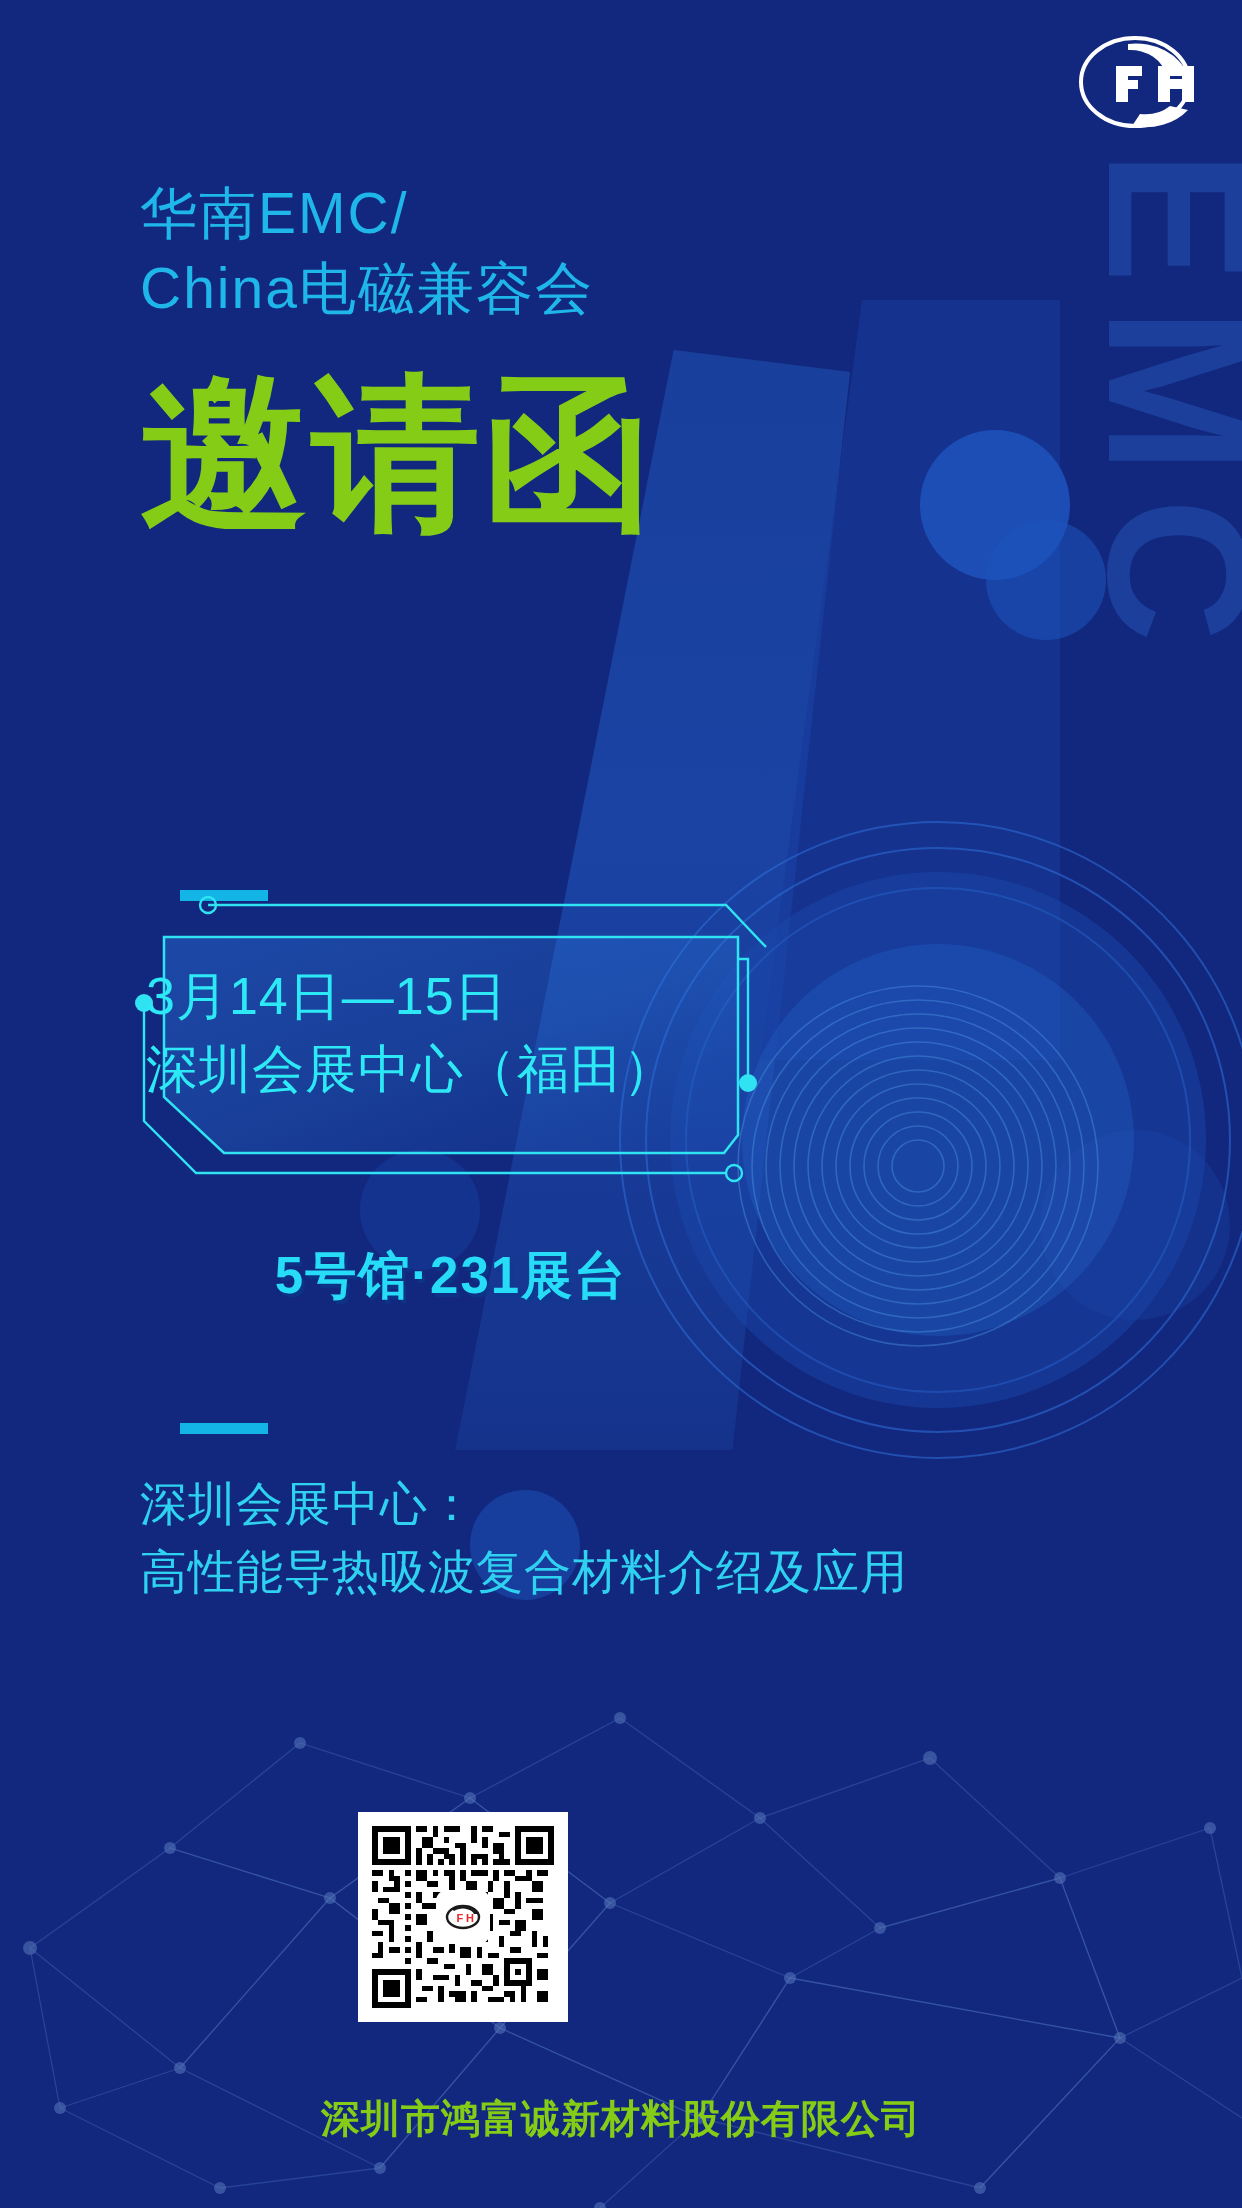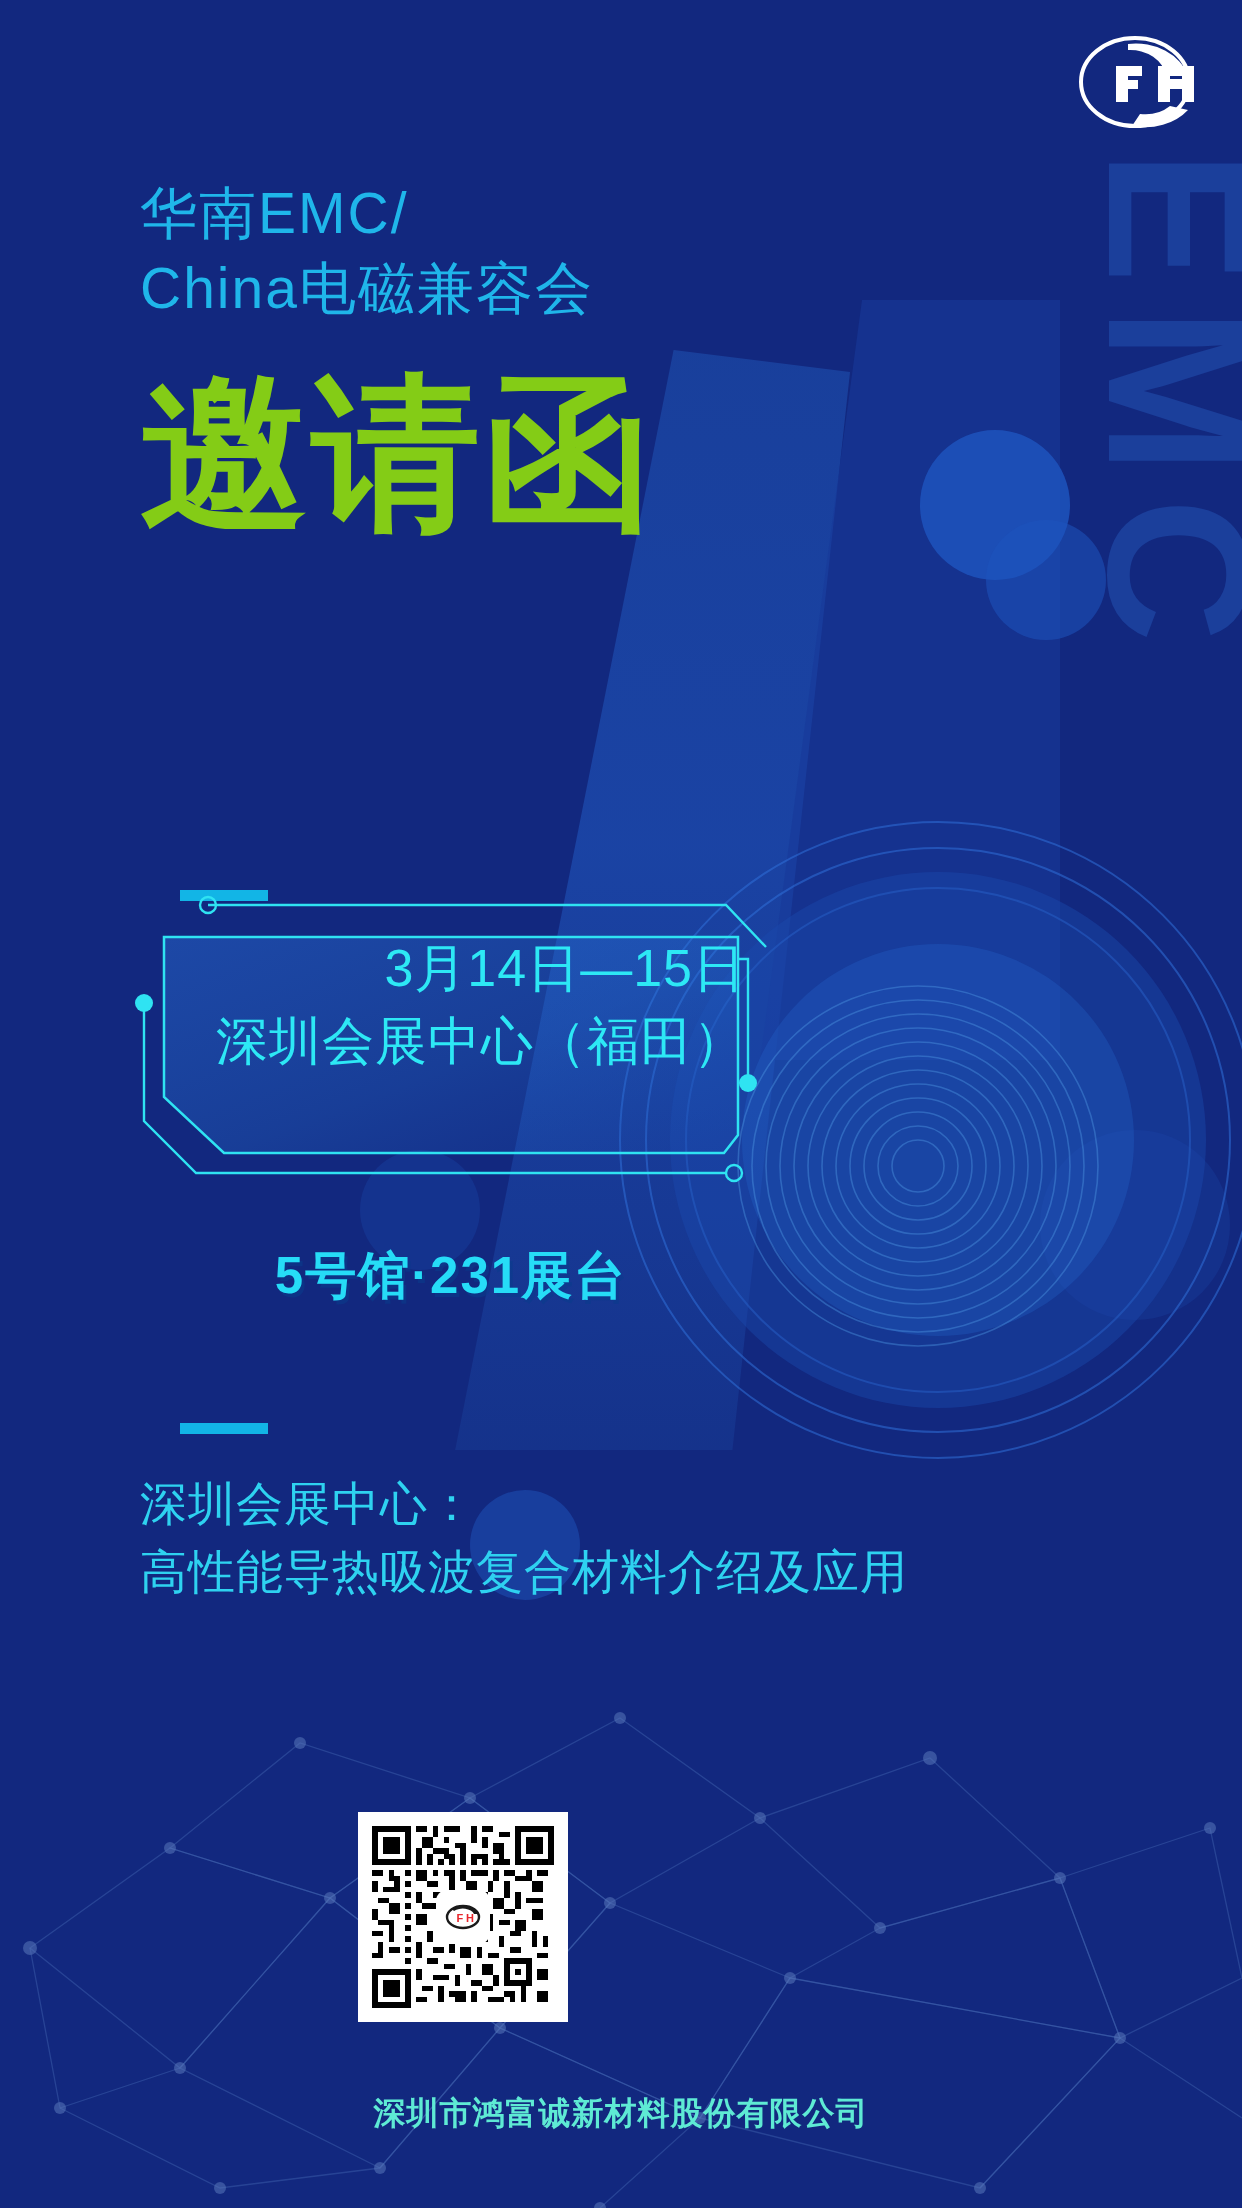--- a/index.html
+++ b/index.html
@@ -104,23 +104,23 @@
   
   .tech-frame{
     position:absolute;
     left:126px; top:925px;
     width:640px; height:270px;
   }
   .tech-frame svg{ width:100%; height:100%; overflow:visible; }
 
   .date-venue{
     position:absolute;
-    left:146px; top:932px;
+    left:146px; top:960px;
     width:600px;
-    text-align:right;
+    text-align:left;
     color:#2de8f5;
     font-size:52px;
     line-height:1.40;
     letter-spacing:1px;
     white-space:pre-line;
   }
 
   .booth{
     position:absolute;
     left:146px; top:1242px;
@@ -162,22 +162,22 @@
     border-radius:9px;
     box-shadow:0 0 0 2px #fff;
   }
   .qr-logo svg{ width:100%; height:100%; }
 
   .company{
     position:absolute;
     left:0; top:2092px;
     width:1242px;
     text-align:center;
-    color:#5eead4;
-    font-size:32px;
+    color:#84cc16;
+    font-size:39px;
     font-weight:700;
     letter-spacing:1px;
   }
 </style>
 </head>
 <body>
 
 <div id="poster">
 
   <div class="bg-layer">

